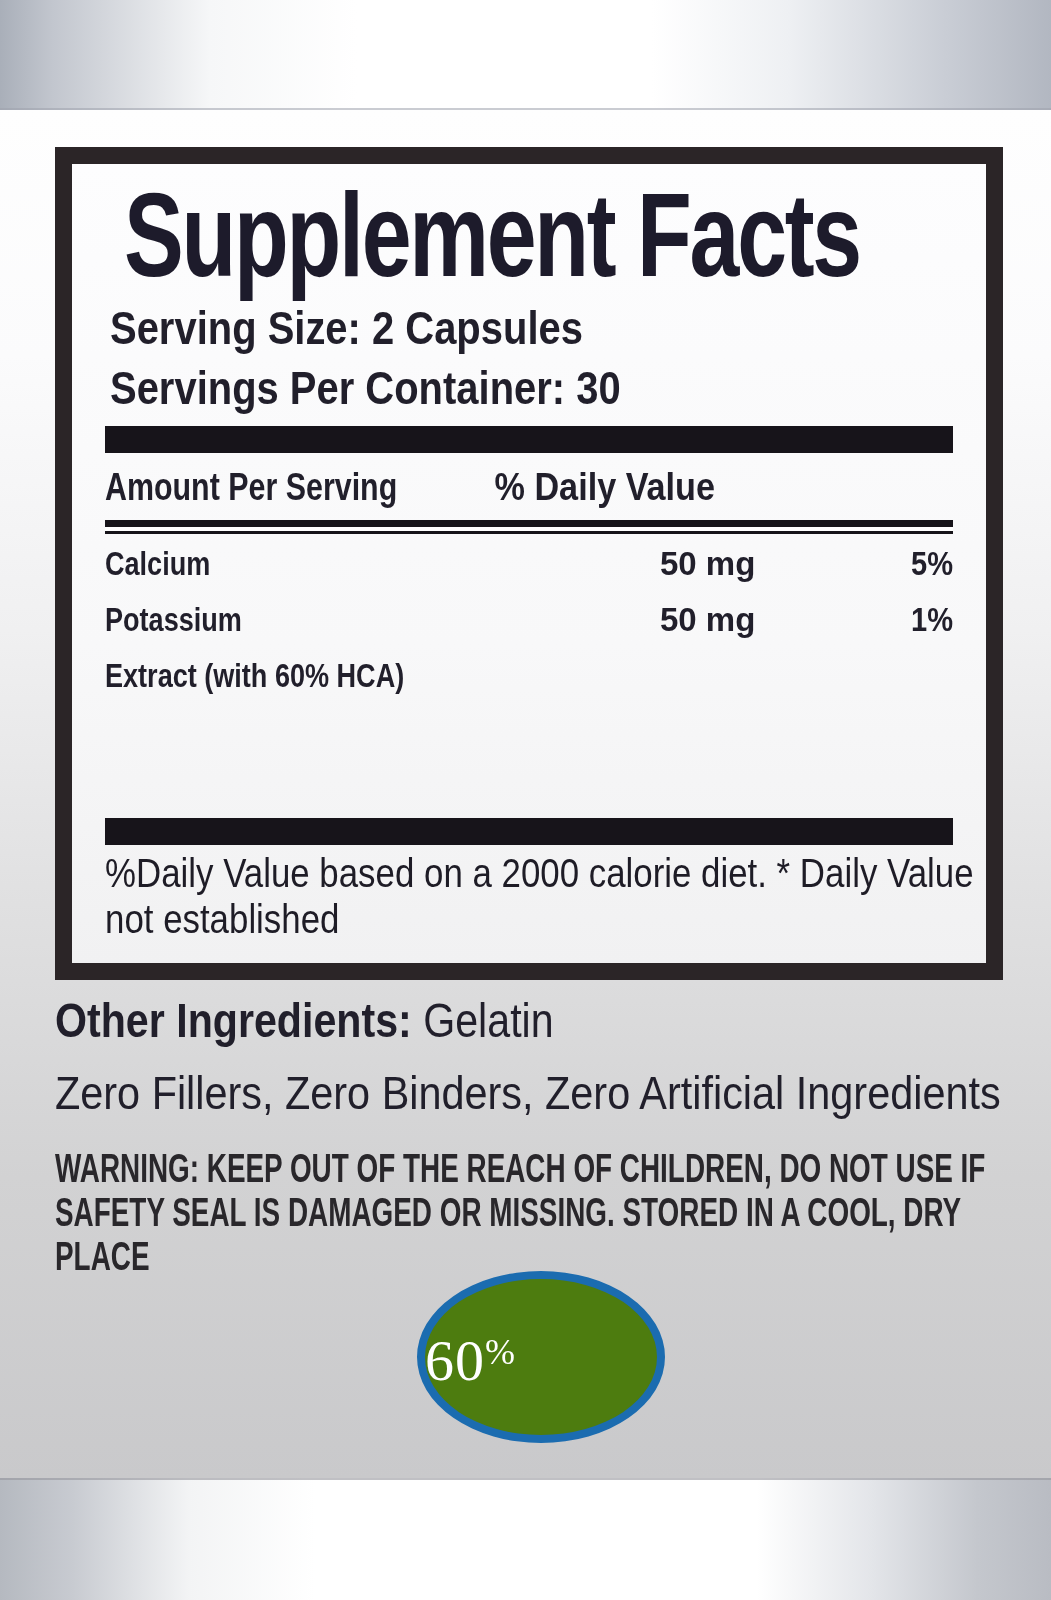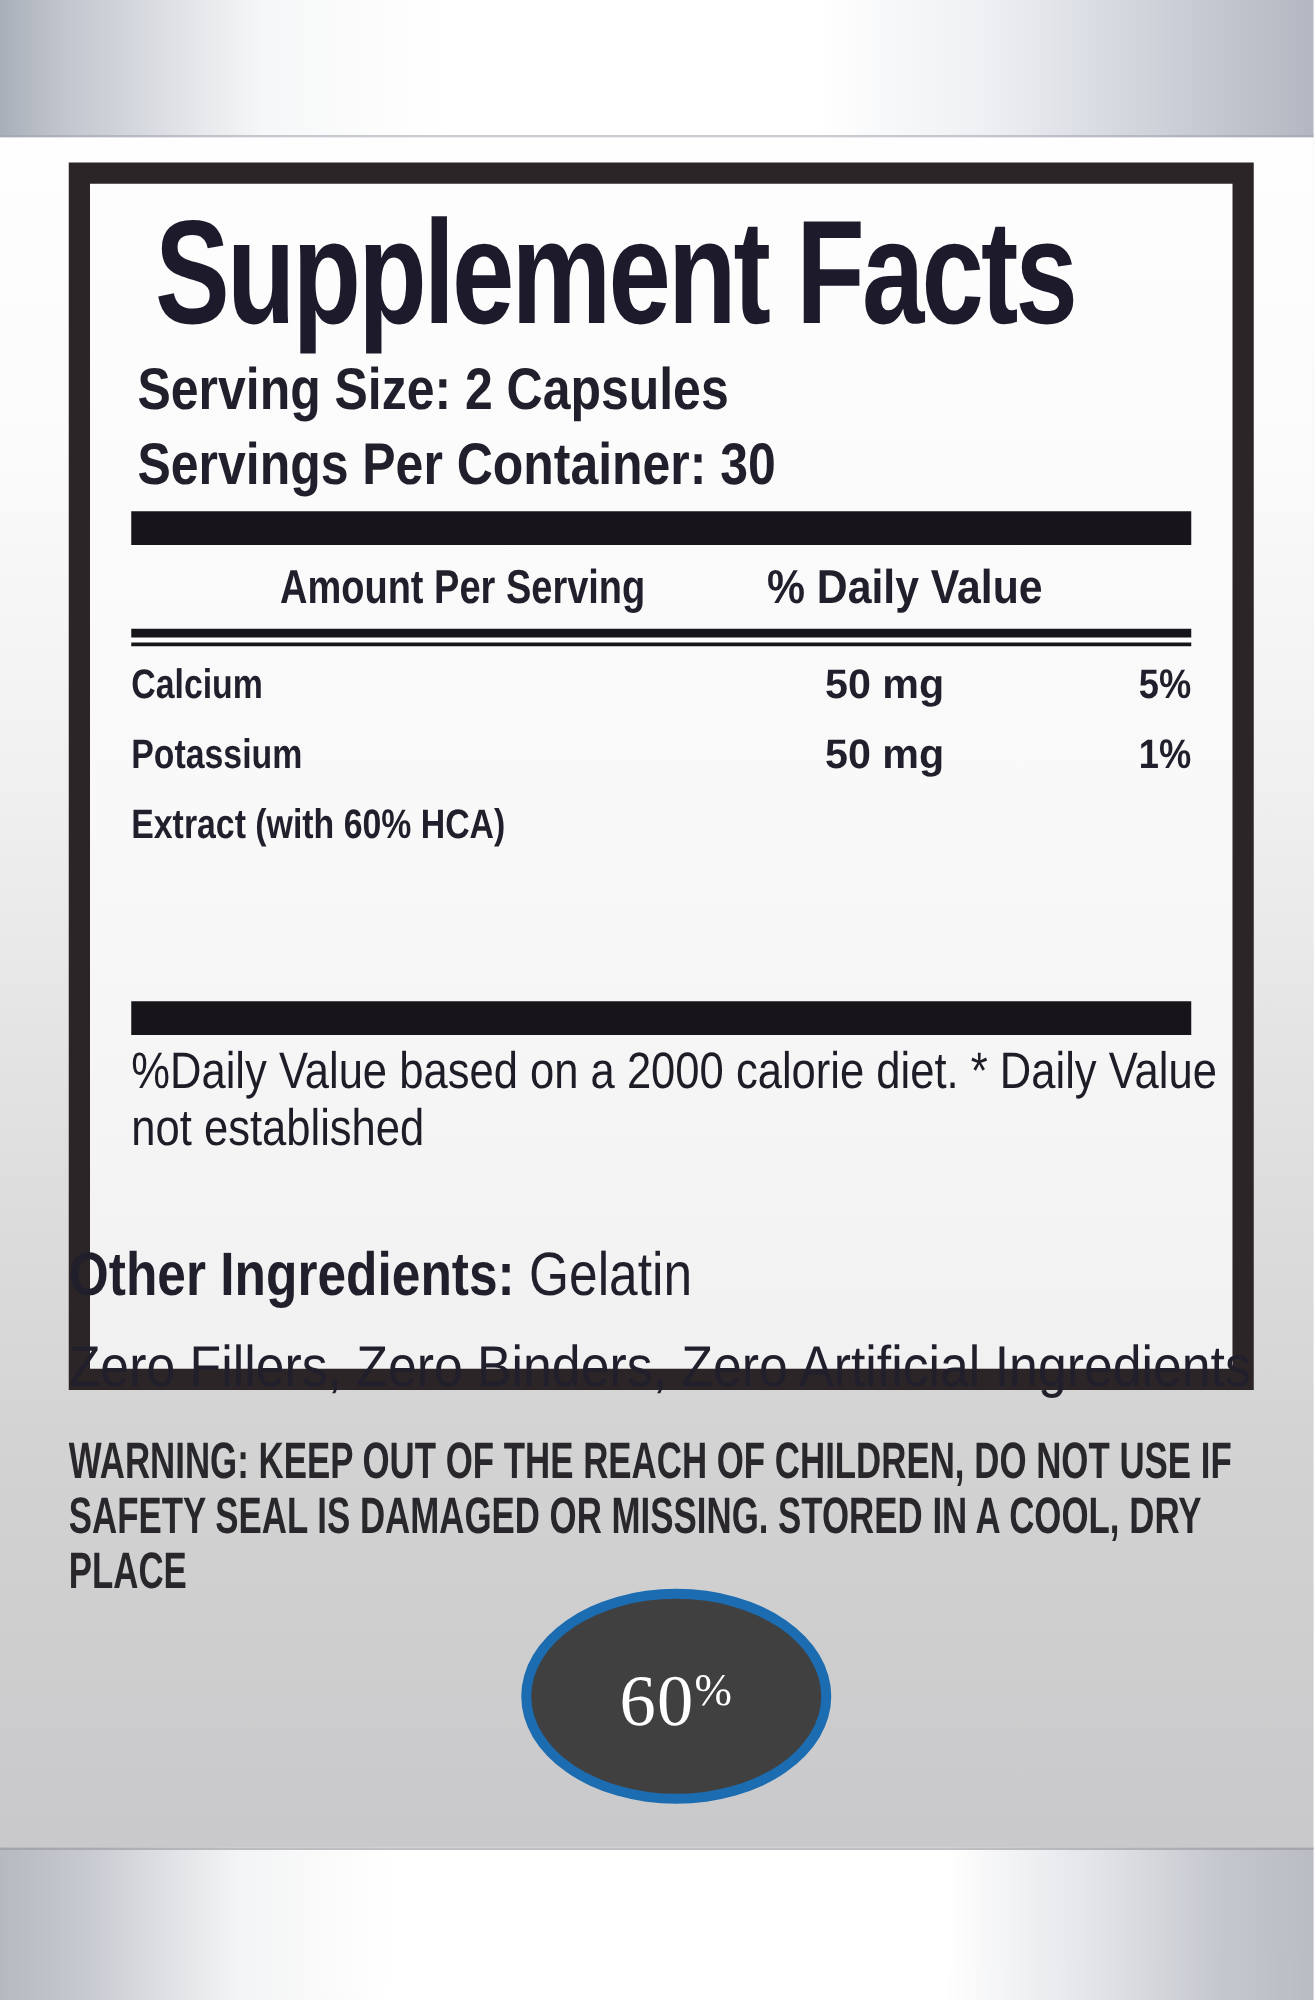--- a/index.html
+++ b/index.html
@@ -19,35 +19,35 @@
     background:linear-gradient(180deg,#fefefe 0%,#fbfbfc 18%,#f0f0f1 38%,#e0e0e1 58%,#d2d2d3 78%,#c9c9cb 100%);
   }
   .band-bottom{
     position:absolute;left:0;top:1478px;width:1051px;height:122px;
     background:linear-gradient(90deg,#b5b9c0 0%,#c8cbd1 7%,#f3f4f5 18%,#ffffff 30%,#ffffff 72%,#e3e5e9 83%,#c4c7cd 93%,#b9bcc3 100%);
     border-top:2px solid rgba(150,150,156,.6);
   }
 
   
   .facts-box{
-    position:absolute;left:55px;top:130px;width:948px;height:982px;
+    position:absolute;left:55px;top:147px;width:948px;height:833px;
     box-sizing:border-box;border:17px solid #2b2527;
     background:linear-gradient(180deg,#fdfdfe 0%,#f8f8f9 60%,#f1f1f2 100%);
   }
   .sf-title{
     position:absolute;left:52px;top:12px;white-space:nowrap;
     font-size:118px;line-height:118px;font-weight:bold;letter-spacing:-3px;
     color:#1d1b2b;transform:scaleX(.76);transform-origin:left top;
   }
   .sf-serving{position:absolute;left:38px;white-space:nowrap;font-size:47px;font-weight:bold;
     transform:scaleX(.85);transform-origin:left top;color:#211f2b;}
   .sf-serving.s1{top:136px;} .sf-serving.s2{top:196px;}
   .bar{position:absolute;left:33px;width:848px;height:27px;background:#17141a;}
   .bar.b1{top:262px;} .bar.b2{top:654px;}
-  .sf-head{position:absolute;left:33px;top:300px;width:848px;display:flex;justify-content:center;
+  .sf-head{position:absolute;left:33px;top:300px;width:848px;display:flex;justify-content:flex-start;
     font-size:38px;font-weight:600;line-height:46px;}
   .sf-head .hl{transform:scaleX(.8);transform-origin:left top;white-space:nowrap;}
   .sf-head .hr{transform:scaleX(.9);transform-origin:right top;white-space:nowrap;}
   .rule2{position:absolute;left:33px;top:356px;width:848px;height:4px;
     border-top:7px solid #17141a;border-bottom:3px solid #17141a;background:#ffffff;}
   .sf-rows{position:absolute;left:33px;top:372px;width:848px;}
   .sf-row{display:flex;font-size:33px;font-weight:bold;line-height:56px;}
   .sf-row .name{flex:1;white-space:nowrap;transform:scaleX(.82);transform-origin:left top;}
   .sf-row .amt{width:175px;text-align:left;white-space:nowrap;}
   .sf-row .dv{width:118px;text-align:right;white-space:nowrap;transform:scaleX(.88);transform-origin:right top;}
@@ -63,22 +63,22 @@
   .claims-line{position:absolute;left:55px;top:1066px;white-space:nowrap;font-size:46px;
     transform:scaleX(.9);transform-origin:left top;}
   .warning-block{position:absolute;left:55px;top:1146px;font-size:41px;font-weight:bold;
     line-height:44px;color:#29272b;transform:scaleX(.68);transform-origin:left top;}
   .warning-block div{white-space:nowrap;}
 
   
   .badge{
     position:absolute;left:417px;top:1271px;width:248px;height:172px;
     box-sizing:border-box;border-radius:50%;
-    background:#404040;border:8px solid #1b6cb0;
-    display:flex;flex-direction:column;align-items:center;justify-content:center;
+    background:#4d7c0f;border:8px solid #1b6cb0;
+    display:flex;flex-direction:column;justify-content:center;
     color:#ffffff;font-family:"Liberation Serif",serif;
   }
   .badge .pct-line{font-size:58px;line-height:56px;letter-spacing:1px;}
   .badge .pct-line .sign{font-size:0.62em;vertical-align:0.45em;}
   .badge .hca-line{font-size:60px;line-height:60px;letter-spacing:2px;}
 </style>
 </head>
 <body>
 
 <div id="stage">

